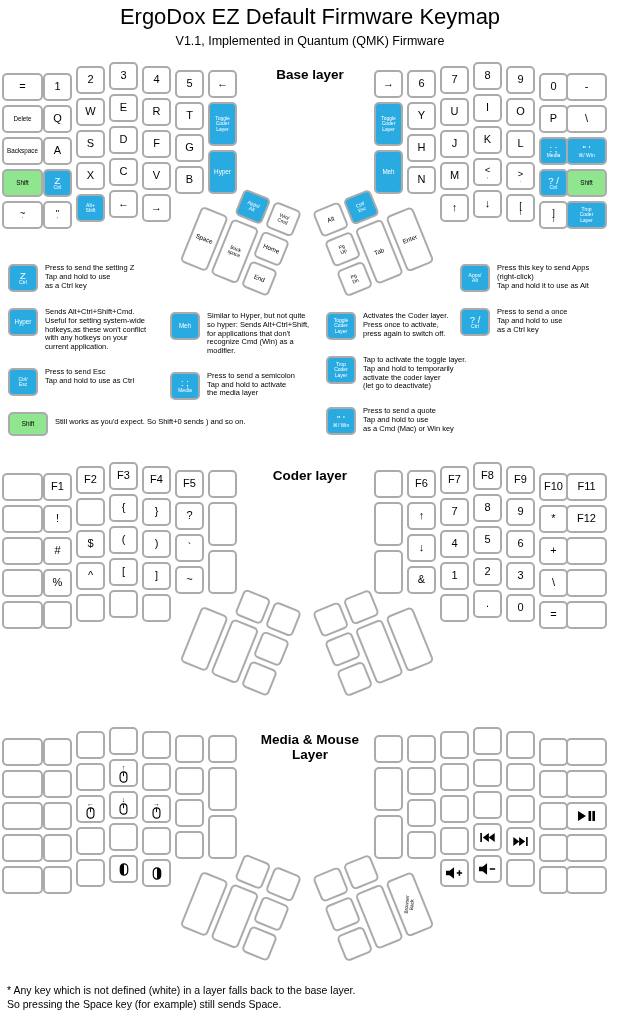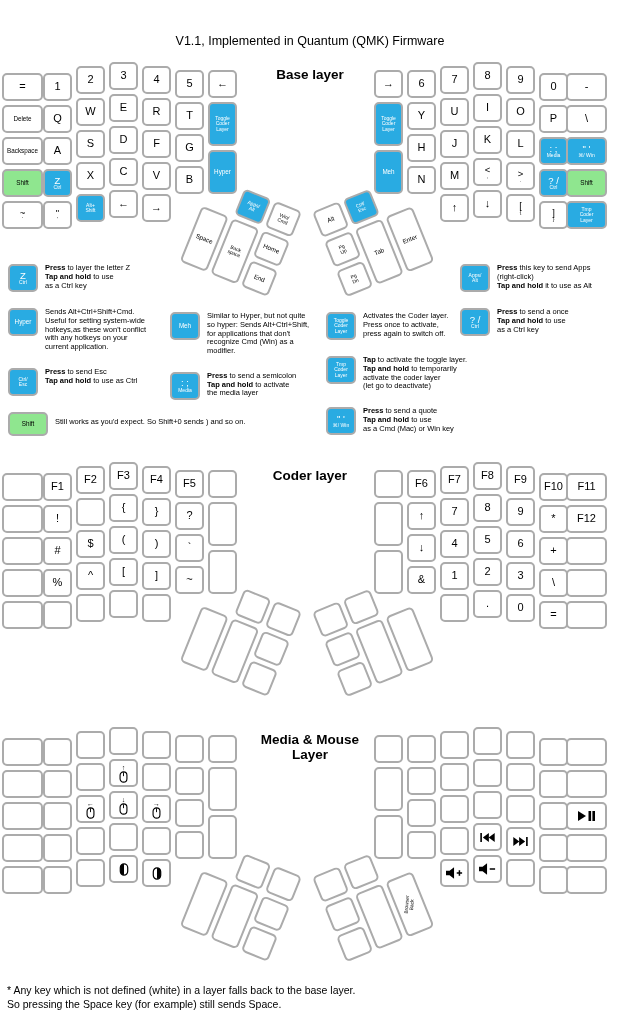--- a/index.html
+++ b/index.html
@@ -29,27 +29,28 @@
   .mi svg{display:block}
   .legend-col{position:absolute}
   #lc0{left:8px;top:264px;width:162px}
   #lc1{left:170px;top:312px;width:154px}
   #lc2{left:326px;top:312px;width:152px}
   #lc3{left:460px;top:264px;width:136px}
   .legend-item{display:flex;gap:7px;margin-bottom:16px;align-items:flex-start}
   .legend-item .key{position:relative;flex:0 0 30px;width:30px;height:28px}
   .legend-item.wide .legend-text{white-space:nowrap;padding-top:6px}
   .legend-text{font-size:7.5px;line-height:1.17;white-space:pre-line}
-  .legend-text b{font-weight:700}
+  .legend-text b{font-weight:400}
   .footnote{position:absolute;left:7px;top:984px;font-size:10.5px;line-height:1.3;white-space:pre-line}
 </style>
 </head>
 <body>
 
 <div class="page">
+  <h1 class="page-title">ErgoDox EZ Default Firmware Keymap</h1>
   <div class="subtitle">V1.1, Implemented in Quantum (QMK) Firmware</div>
 
   <div class="layer-title" id="lt0">Base layer</div>
   <div class="layer-title" id="lt1">Coder layer</div>
   <div class="layer-title" id="lt2">Media &amp; Mouse
 Layer</div>
 
   <div id="board">
       <div class="key c0 s0" style="background: rgb(255, 255, 255); color: rgb(0, 0, 0); left: 2px; top: 73px; width: 41px; height: 28px;">
         <div class="keylab">
@@ -886,21 +887,21 @@
     </div>
 
   <div class="legend-col" id="lc0">
       <div class="legend-item">
         <div class="key c1 s2" style="background: rgb(41, 171, 226); color: rgb(255, 255, 255);">
           <div class="keylab">
             <span>Z</span>
             <span>Ctrl</span>
           </div>
         </div>
-        <div class="legend-text"><b>Press</b><span> to layer the letter Z
+        <div class="legend-text"><b>Press</b><span> to send the setting Z
 </span><b>Tap and hold</b><span> to use
 as a Ctrl key</span></div>
       </div>
       <div class="legend-item">
         <div class="key c1 s1" style="background: rgb(41, 171, 226); color: rgb(255, 255, 255);">
           <div class="keylab">
             <span>Hyper</span>
           </div>
         </div>
         <div class="legend-text"><span>Sends Alt+Ctrl+Shift+Cmd.

